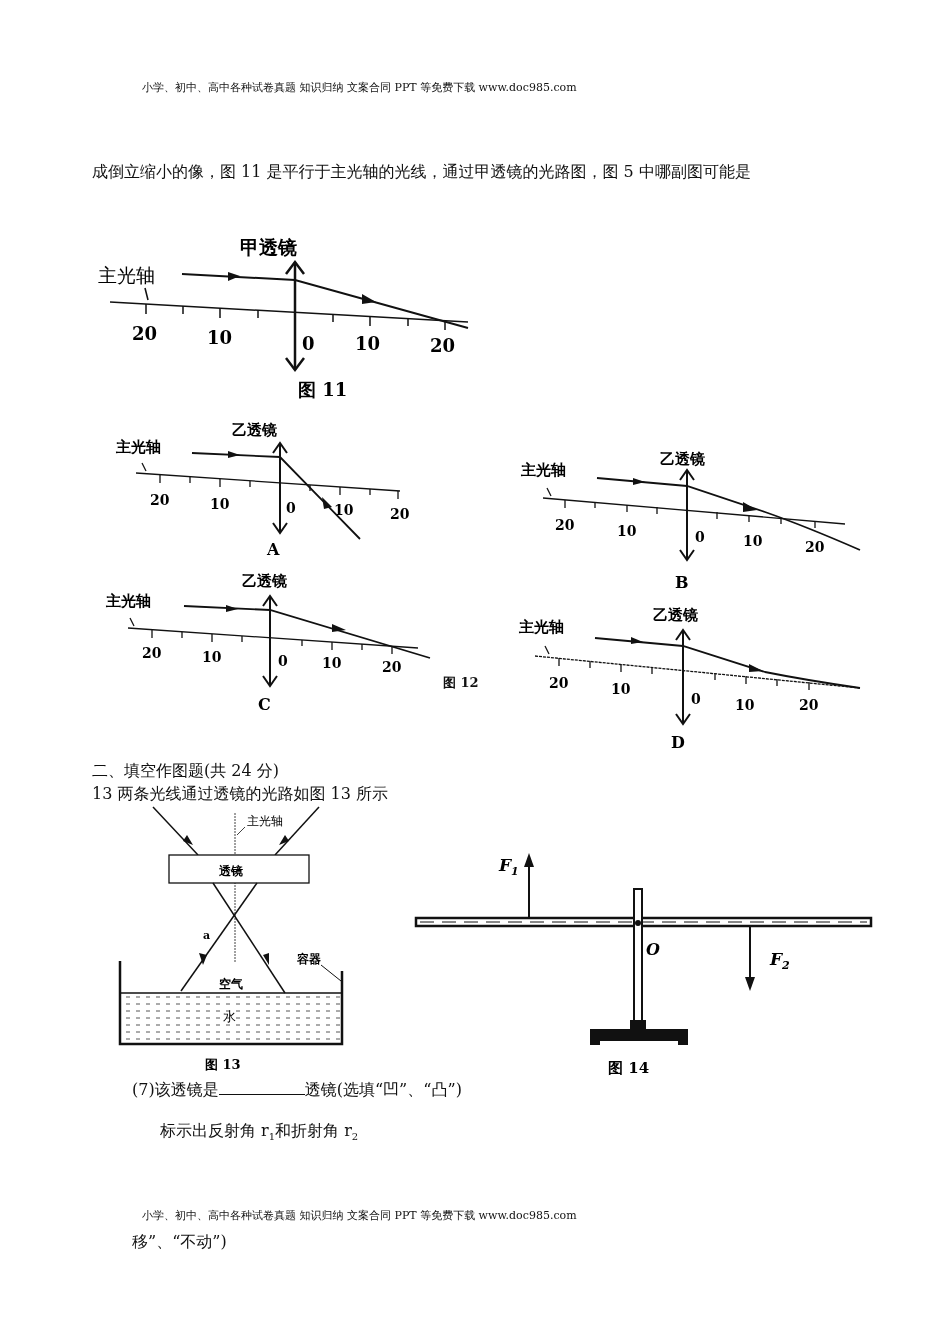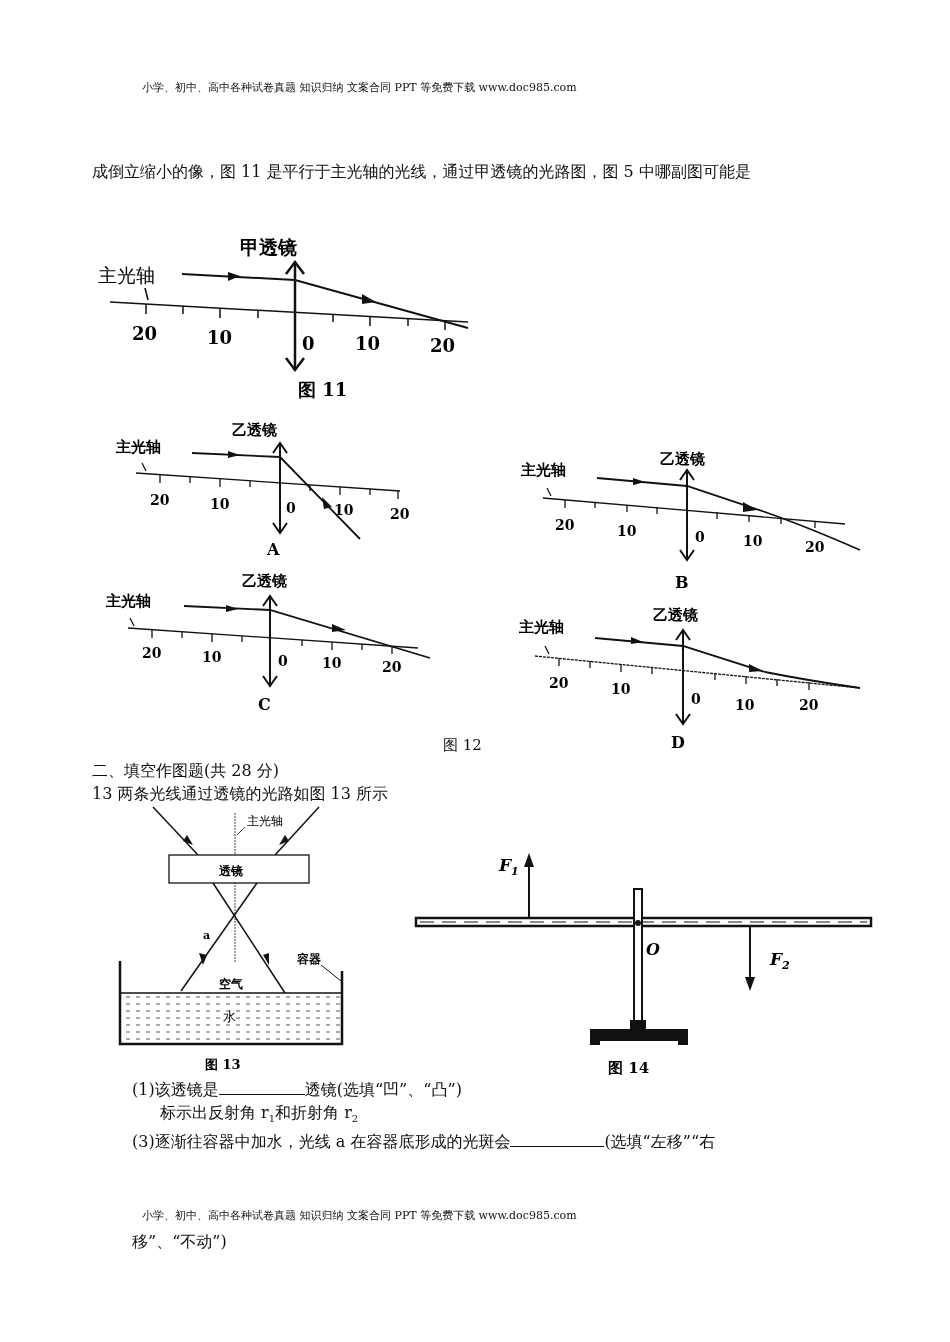--- a/index.html
+++ b/index.html
@@ -137,21 +137,21 @@
   <text x="282" y="104" font-size="14" font-weight="bold">20</text>
   <line x1="170" y1="28" x2="170" y2="118" stroke="#111" stroke-width="2"></line>
   <path d="M163,38 L170,28 L177,38" fill="none" stroke="#111" stroke-width="2"></path>
   <path d="M163,108 L170,118 L177,108" fill="none" stroke="#111" stroke-width="2"></path>
   <path d="M84,38 L170,42 L330,90" fill="none" stroke="#111" stroke-width="1.8"></path>
   <path d="M126,37 L138,41 L126,44 z" fill="#111"></path>
   <path d="M232,56 L246,62 L232,64 z" fill="#111"></path>
   <text x="158" y="142" font-size="16" font-weight="bold">C</text>
 </svg>
 
-<div class="abs" style="left:443px;top:736px;font-size:15px;font-family:'DejaVu Serif',serif;">图 12</div>
+<div class="abs" style="left:443px;top:674px;font-size:13px;font-family:'DejaVu Serif',serif;font-weight:bold;">图 12</div>
 
 <svg class="abs" style="left:505px;top:600px;" width="365" height="155">
   <text x="148" y="20" font-size="15" font-weight="bold" font-family="DejaVu Sans, sans-serif">乙透镜</text>
   <text x="14" y="32" font-size="15" font-weight="bold" font-family="DejaVu Sans, sans-serif">主光轴</text>
   <line x1="40" y1="46" x2="44" y2="54" stroke="#111" stroke-width="1.2"></line>
   <line x1="30" y1="56" x2="355" y2="88" stroke="#111" stroke-width="1.3" stroke-dasharray="3,1"></line>
   <g stroke="#111" stroke-width="1.3">
     <line x1="54" y1="58" x2="54" y2="66"></line>
       <line x1="85" y1="61" x2="85" y2="68"></line>
     <line x1="116" y1="64" x2="116" y2="72"></line>
@@ -168,21 +168,21 @@
   <text x="294" y="110" font-size="14" font-weight="bold">20</text>
   <line x1="178" y1="30" x2="178" y2="124" stroke="#111" stroke-width="2"></line>
   <path d="M171,40 L178,30 L185,40" fill="none" stroke="#111" stroke-width="2"></path>
   <path d="M171,114 L178,124 L185,114" fill="none" stroke="#111" stroke-width="2"></path>
   <path d="M90,38 L178,46 L260,72 Q300,80 355,88" fill="none" stroke="#111" stroke-width="1.8"></path>
   <path d="M126,37 L138,42 L126,44 z" fill="#111"></path>
   <path d="M244,64 L258,71 L244,72 z" fill="#111"></path>
   <text x="166" y="148" font-size="16" font-weight="bold">D</text>
 </svg>
 
-<div class="abs q" style="left:92px;top:759px;">二、填空作图题(共 28 分)</div>
+<div class="abs q" style="left:92px;top:759px;">二、填空作图题(共 24 分)</div>
 <div class="abs q" style="left:92px;top:782px;text-align:right;">13 两条光线通过透镜的光路如图 13 所示</div>
 
 <svg class="abs" style="left:105px;top:805px;" width="250" height="270">
 
   <line x1="48" y1="2" x2="93" y2="50" stroke="#111" stroke-width="1.5"></line>
   <path d="M78,36 L88,40 L82,30 z" fill="#111"></path>
   <line x1="214" y1="2" x2="170" y2="50" stroke="#111" stroke-width="1.5"></line>
   <path d="M184,36 L174,40 L180,30 z" fill="#111"></path>
 
   <line x1="130" y1="8" x2="130" y2="158" stroke="#111" stroke-width="0.8" stroke-dasharray="2,1"></line>
@@ -233,24 +233,21 @@
   <rect x="266" y="194" width="10" height="6" fill="#111"></rect>
 
   <line x1="338" y1="81" x2="338" y2="140" stroke="#111" stroke-width="2"></line>
   <path d="M333,132 L338,146 L343,132 z" fill="#111"></path>
   <text x="358" y="120" font-size="17" font-weight="bold" font-style="italic"><tspan>F</tspan><tspan font-size="11" dy="4">2</tspan></text>
   <text x="196" y="228" font-size="15" font-weight="bold" font-family="DejaVu Sans, sans-serif">图 14</text>
 </svg>
 
 <div class="abs q" style="left:132px;top:1078px;width:750px;">
   <div>
-    <span>(1)该透镜是</span><span class="blank" style="width:86px;"></span><span>透镜(选填“凹”、“凸”)</span>
+    <span>(7)该透镜是</span><span class="blank" style="width:86px;"></span><span>透镜(选填“凹”、“凸”)</span>
   </div>
-  <div style="padding-left:28px;">
+  <div style="padding-left:28px;margin-top:18px;">
     <span>标示出反射角 r</span><sub style="font-size:10px;">1</sub><span>和折射角 r</span><sub style="font-size:10px;">2</sub>
-  </div>
-  <div>
-    <span>(3)逐渐往容器中加水，光线 a 在容器底形成的光斑会</span><span class="blank" style="width:94px;"></span><span>(选填“左移”“右</span>
   </div>
 </div>
 <div class="abs q" style="left:132px;top:1230px;">移”、“不动”)</div>
 
 <div class="abs hdr" style="left:142px;top:1208px;">小学、初中、高中各种试卷真题 知识归纳 文案合同 PPT 等免费下载   www.doc985.com</div>
 
 </body></html>

